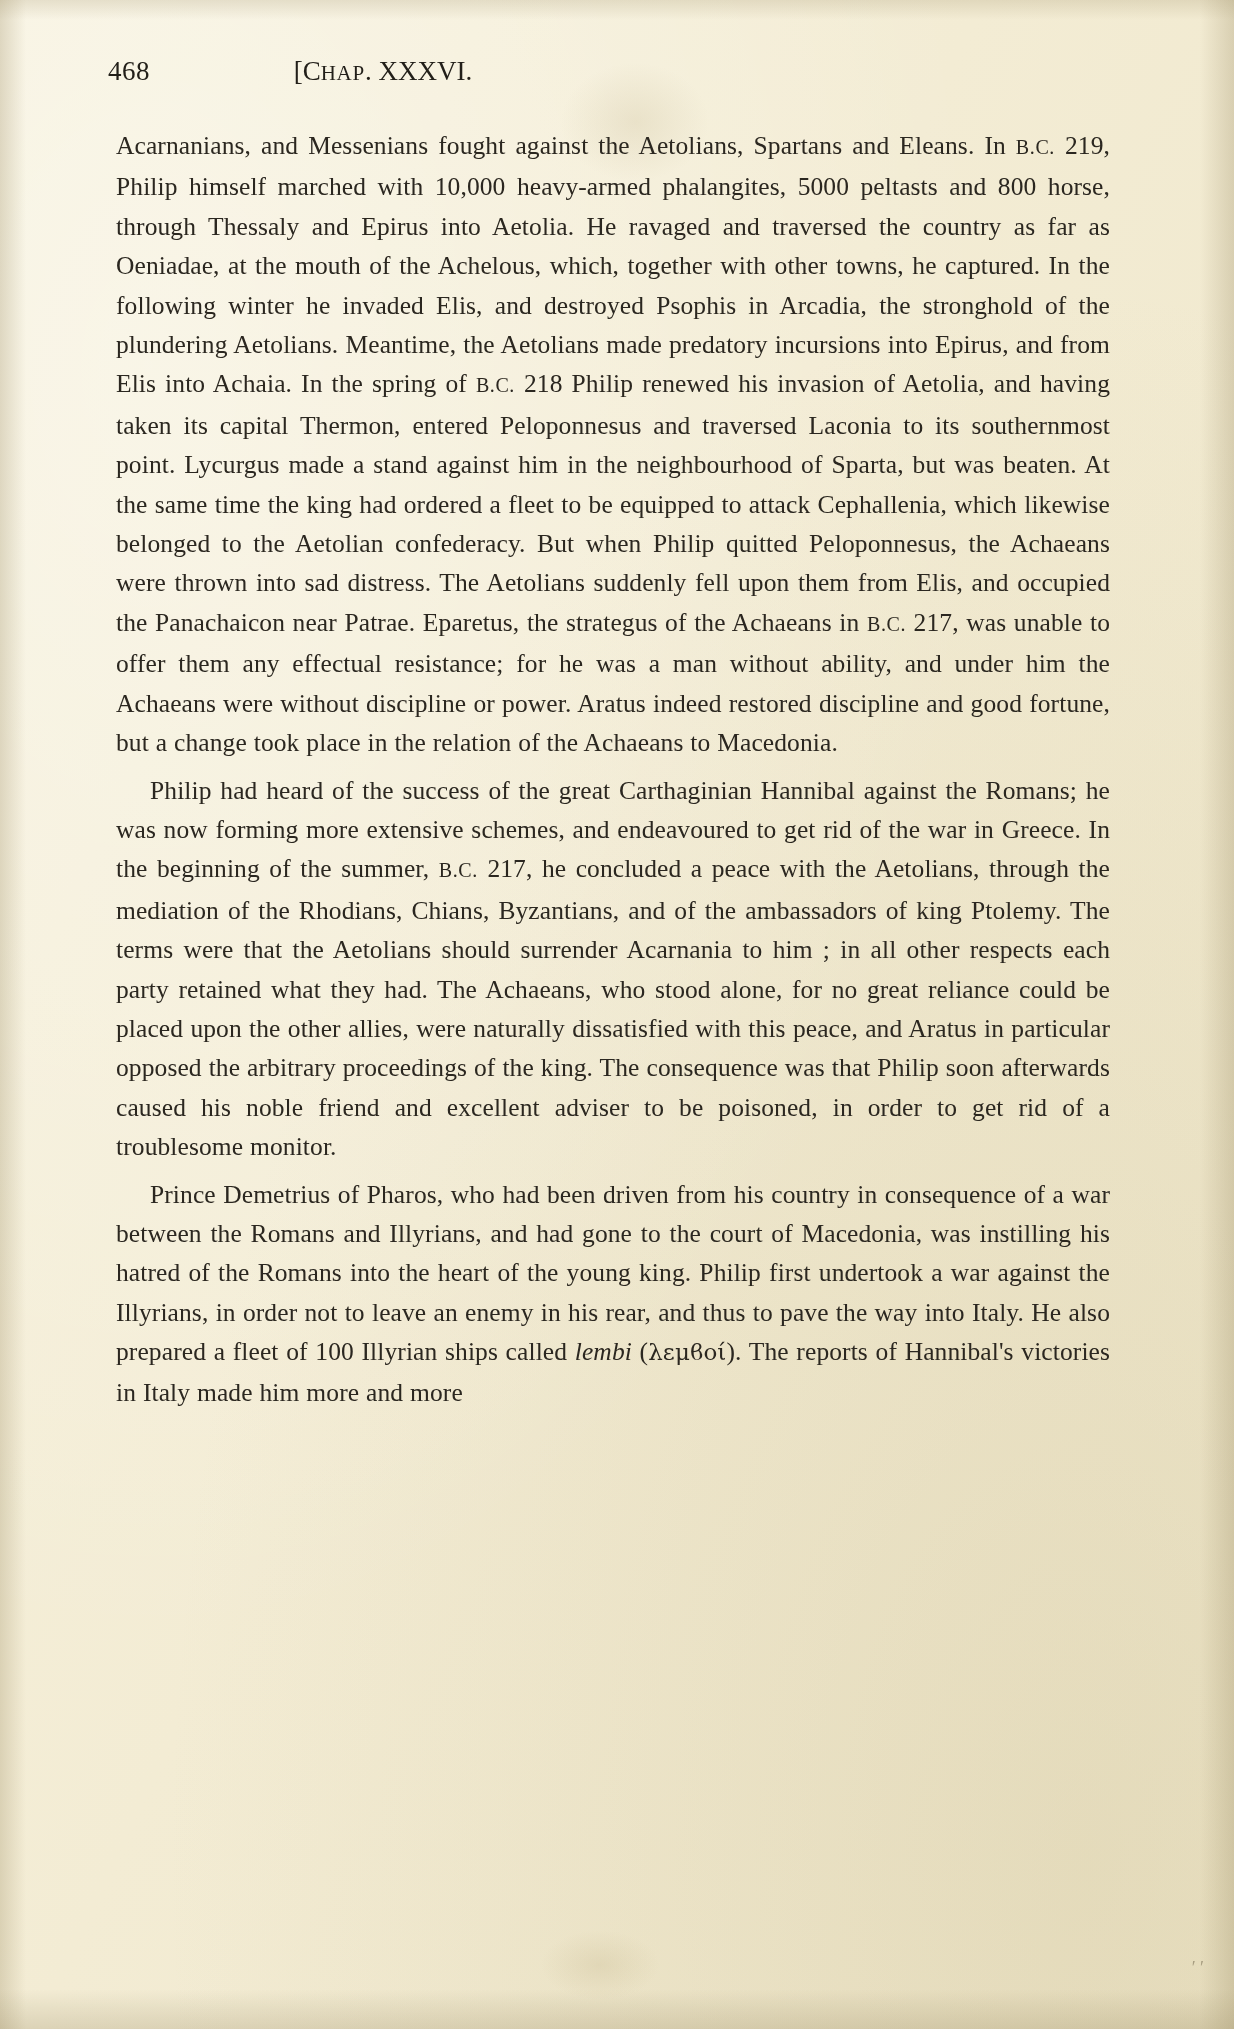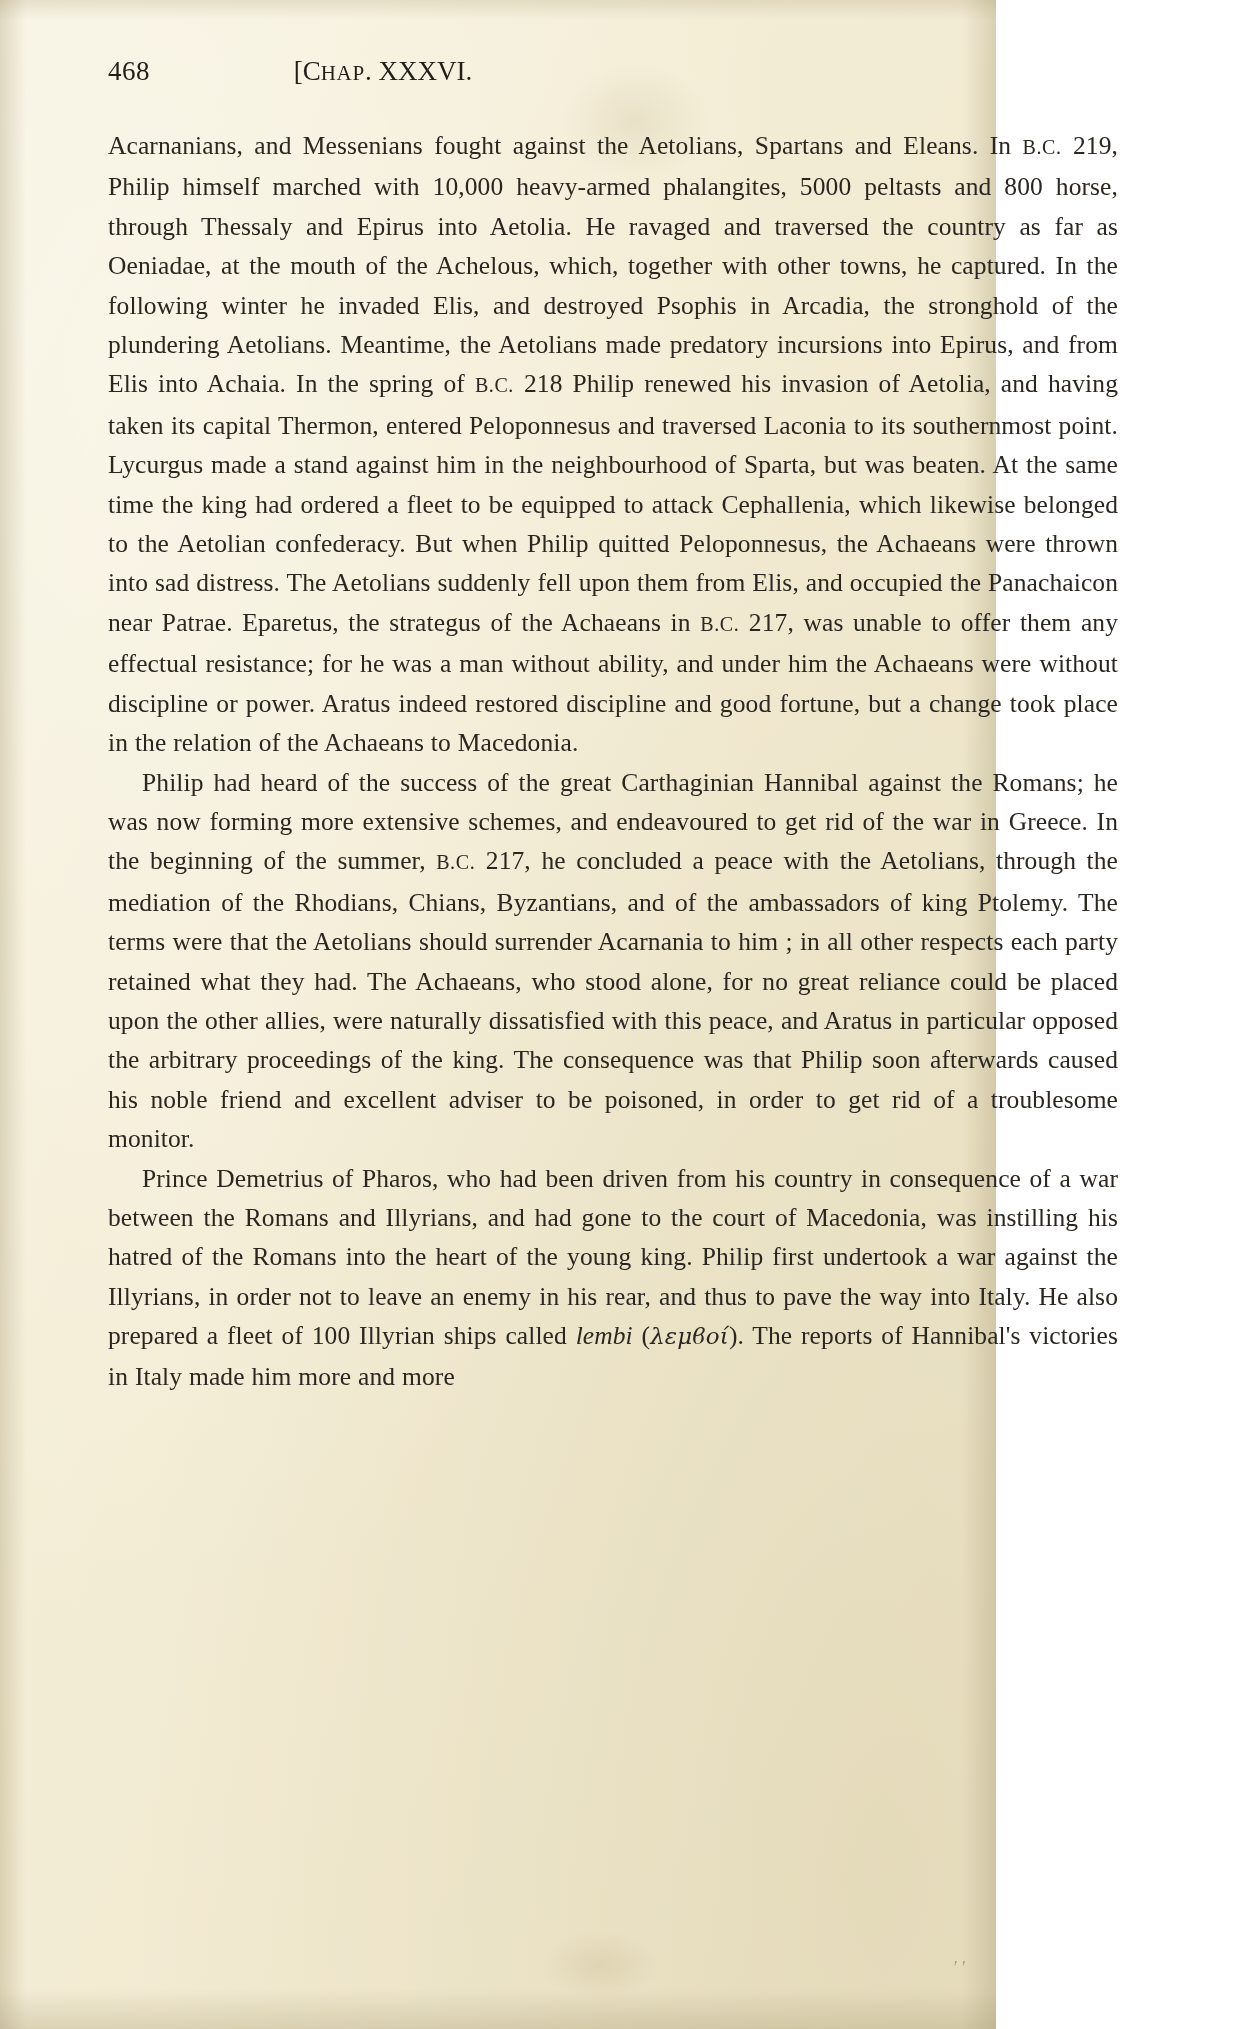--- a/index.html
+++ b/index.html
@@ -7,21 +7,21 @@
     padding: 0;
     background: #ffffff;
   }
   body {
     width: 1234px;
     height: 2029px;
     overflow: hidden;
   }
   .page {
     position: relative;
-    width: 996px;
+    width: 1234px;
     height: 2029px;
     background: #f5efd8;
     background-image:
       radial-gradient(ellipse at 12% 18%, rgba(255,255,255,0.35) 0%, rgba(255,255,255,0) 55%),
       radial-gradient(ellipse at 88% 92%, rgba(190,175,130,0.22) 0%, rgba(190,175,130,0) 60%),
       linear-gradient(115deg, #f7f2de 0%, #f3ecd4 45%, #eee6c9 100%);
     box-sizing: border-box;
     font-family: "Liberation Serif", "DejaVu Serif", serif;
     color: #2a2620;
   }
@@ -87,21 +87,21 @@
     width: 250px;
     text-align: center;
     white-space: nowrap;
   }
   .head-chapter .smallcaps {
     font-size: 21px;
     letter-spacing: 0.8px;
   }
 
   .body-text p {
-    margin: 0;
+    margin: 8px;
     font-size: 25.5px;
     line-height: 39.4px;
     text-align: justify;
     text-justify: inter-word;
     letter-spacing: 0.1px;
     word-spacing: 0.4px;
     color: #2b2720;
   }
   .body-text p.indent {
     text-indent: 34px;
@@ -109,21 +109,20 @@
   .sc {
     font-size: 20px;
     letter-spacing: 0.6px;
   }
   .it {
     font-style: italic;
   }
   .gk {
     font-family: "DejaVu Serif", serif;
     font-size: 23px;
-    font-style: italic;
   }
   .smudge {
     position: absolute;
     border-radius: 50%;
     pointer-events: none;
   }
   .smudge-a {
     left: 560px; top: 62px;
     width: 150px; height: 120px;
     background: radial-gradient(ellipse at center, rgba(186,170,125,0.20) 0%, rgba(186,170,125,0) 70%);

